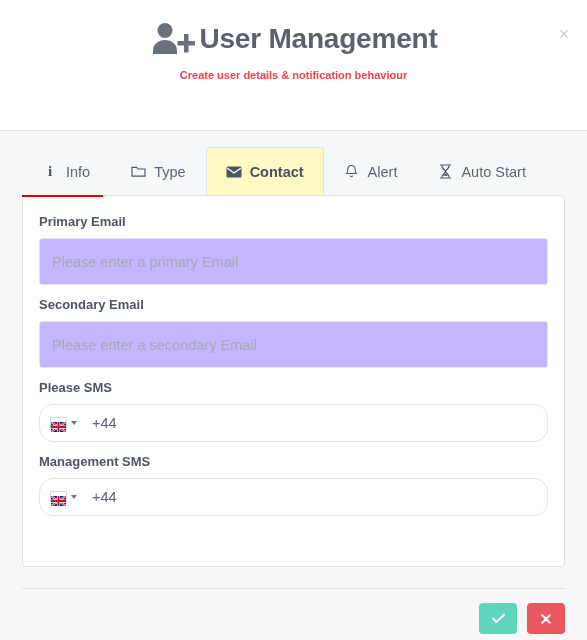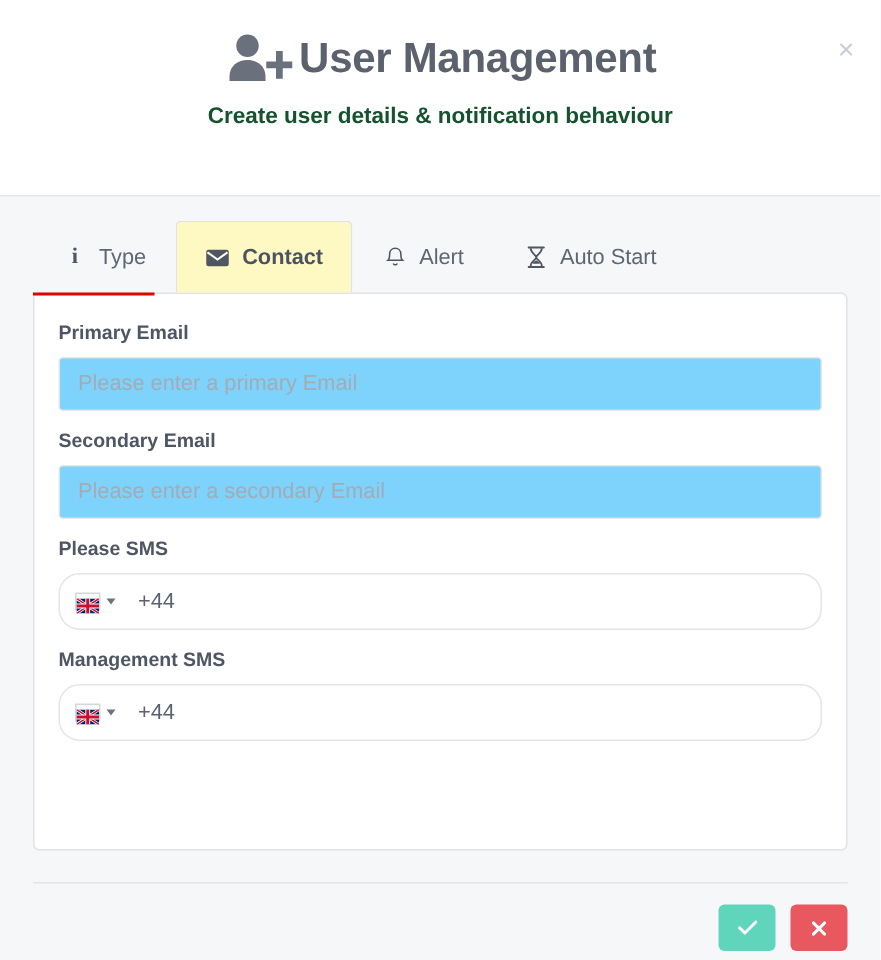--- a/index.html
+++ b/index.html
@@ -42,23 +42,23 @@
   .page-title {
     font-size: 28px;
     font-weight: bold;
     color: #5b626e;
     letter-spacing: -0.2px;
     line-height: 1;
   }
 
   .page-subtitle {
     margin-top: 11px;
-    font-size: 15px;
+    font-size: 11px;
     font-weight: bold;
-    color: #14532d;
+    color: #ef4444;
   }
 
   .close-btn {
     position: absolute;
     top: 22px;
     right: 12px;
     width: 22px;
     height: 22px;
     display: flex;
     align-items: center;
@@ -160,28 +160,28 @@
   .field-label {
     display: block;
     font-size: 13px;
     font-weight: bold;
     color: #4e5563;
     margin-bottom: 9px;
   }
 
   .text-input {
     width: 100%;
-    height: 36px;
+    height: 47px;
     border: 1px solid #e3e5e9;
     border-radius: 3px;
     padding: 0 12px;
     font-size: 14.5px;
     color: #5a6270;
     font-family: "Liberation Sans", sans-serif;
-    background: #7dd3fc;
+    background: #c4b5fd;
     outline: none;
   }
 
   .text-input::placeholder { color: #a4abb5; }
 
   .field + .field { margin-top: 12px; }
 
   
   .phone-input {
     width: 100%;
@@ -269,23 +269,31 @@
   <div class="page-subtitle">Create user details &amp; notification behaviour</div>
   <button class="close-btn">×</button>
 </div>
 
 <div class="tab-strip">
 
   <div class="tab">
     <span class="tab-icon">
       <i class="info-glyph">i</i>
     </span>
+    <span>Info</span>
+  </div>
+
+  <div class="tab">
+    <span class="tab-icon">
+      <svg viewBox="0 0 16 14" width="15" height="13" aria-hidden="true">
+        <path d="M1 2.5h5l1.4 1.8H15V12H1z" fill="none" stroke="#4f5662" stroke-width="1.2"></path>
+      </svg>
+    </span>
     <span>Type</span>
   </div>
-
 
   <div class="tab active">
     <span class="tab-icon">
       <svg viewBox="0 0 16 12" width="16" height="12" aria-hidden="true">
         <rect x="0.5" y="0.5" width="15" height="11" rx="1.5" fill="#4f5662"></rect>
         <path d="M1.3 2.2L8 7l6.7-4.8" fill="none" stroke="#ffffff" stroke-width="1.4"></path>
       </svg>
     </span>
     <span>Contact</span>
   </div>

